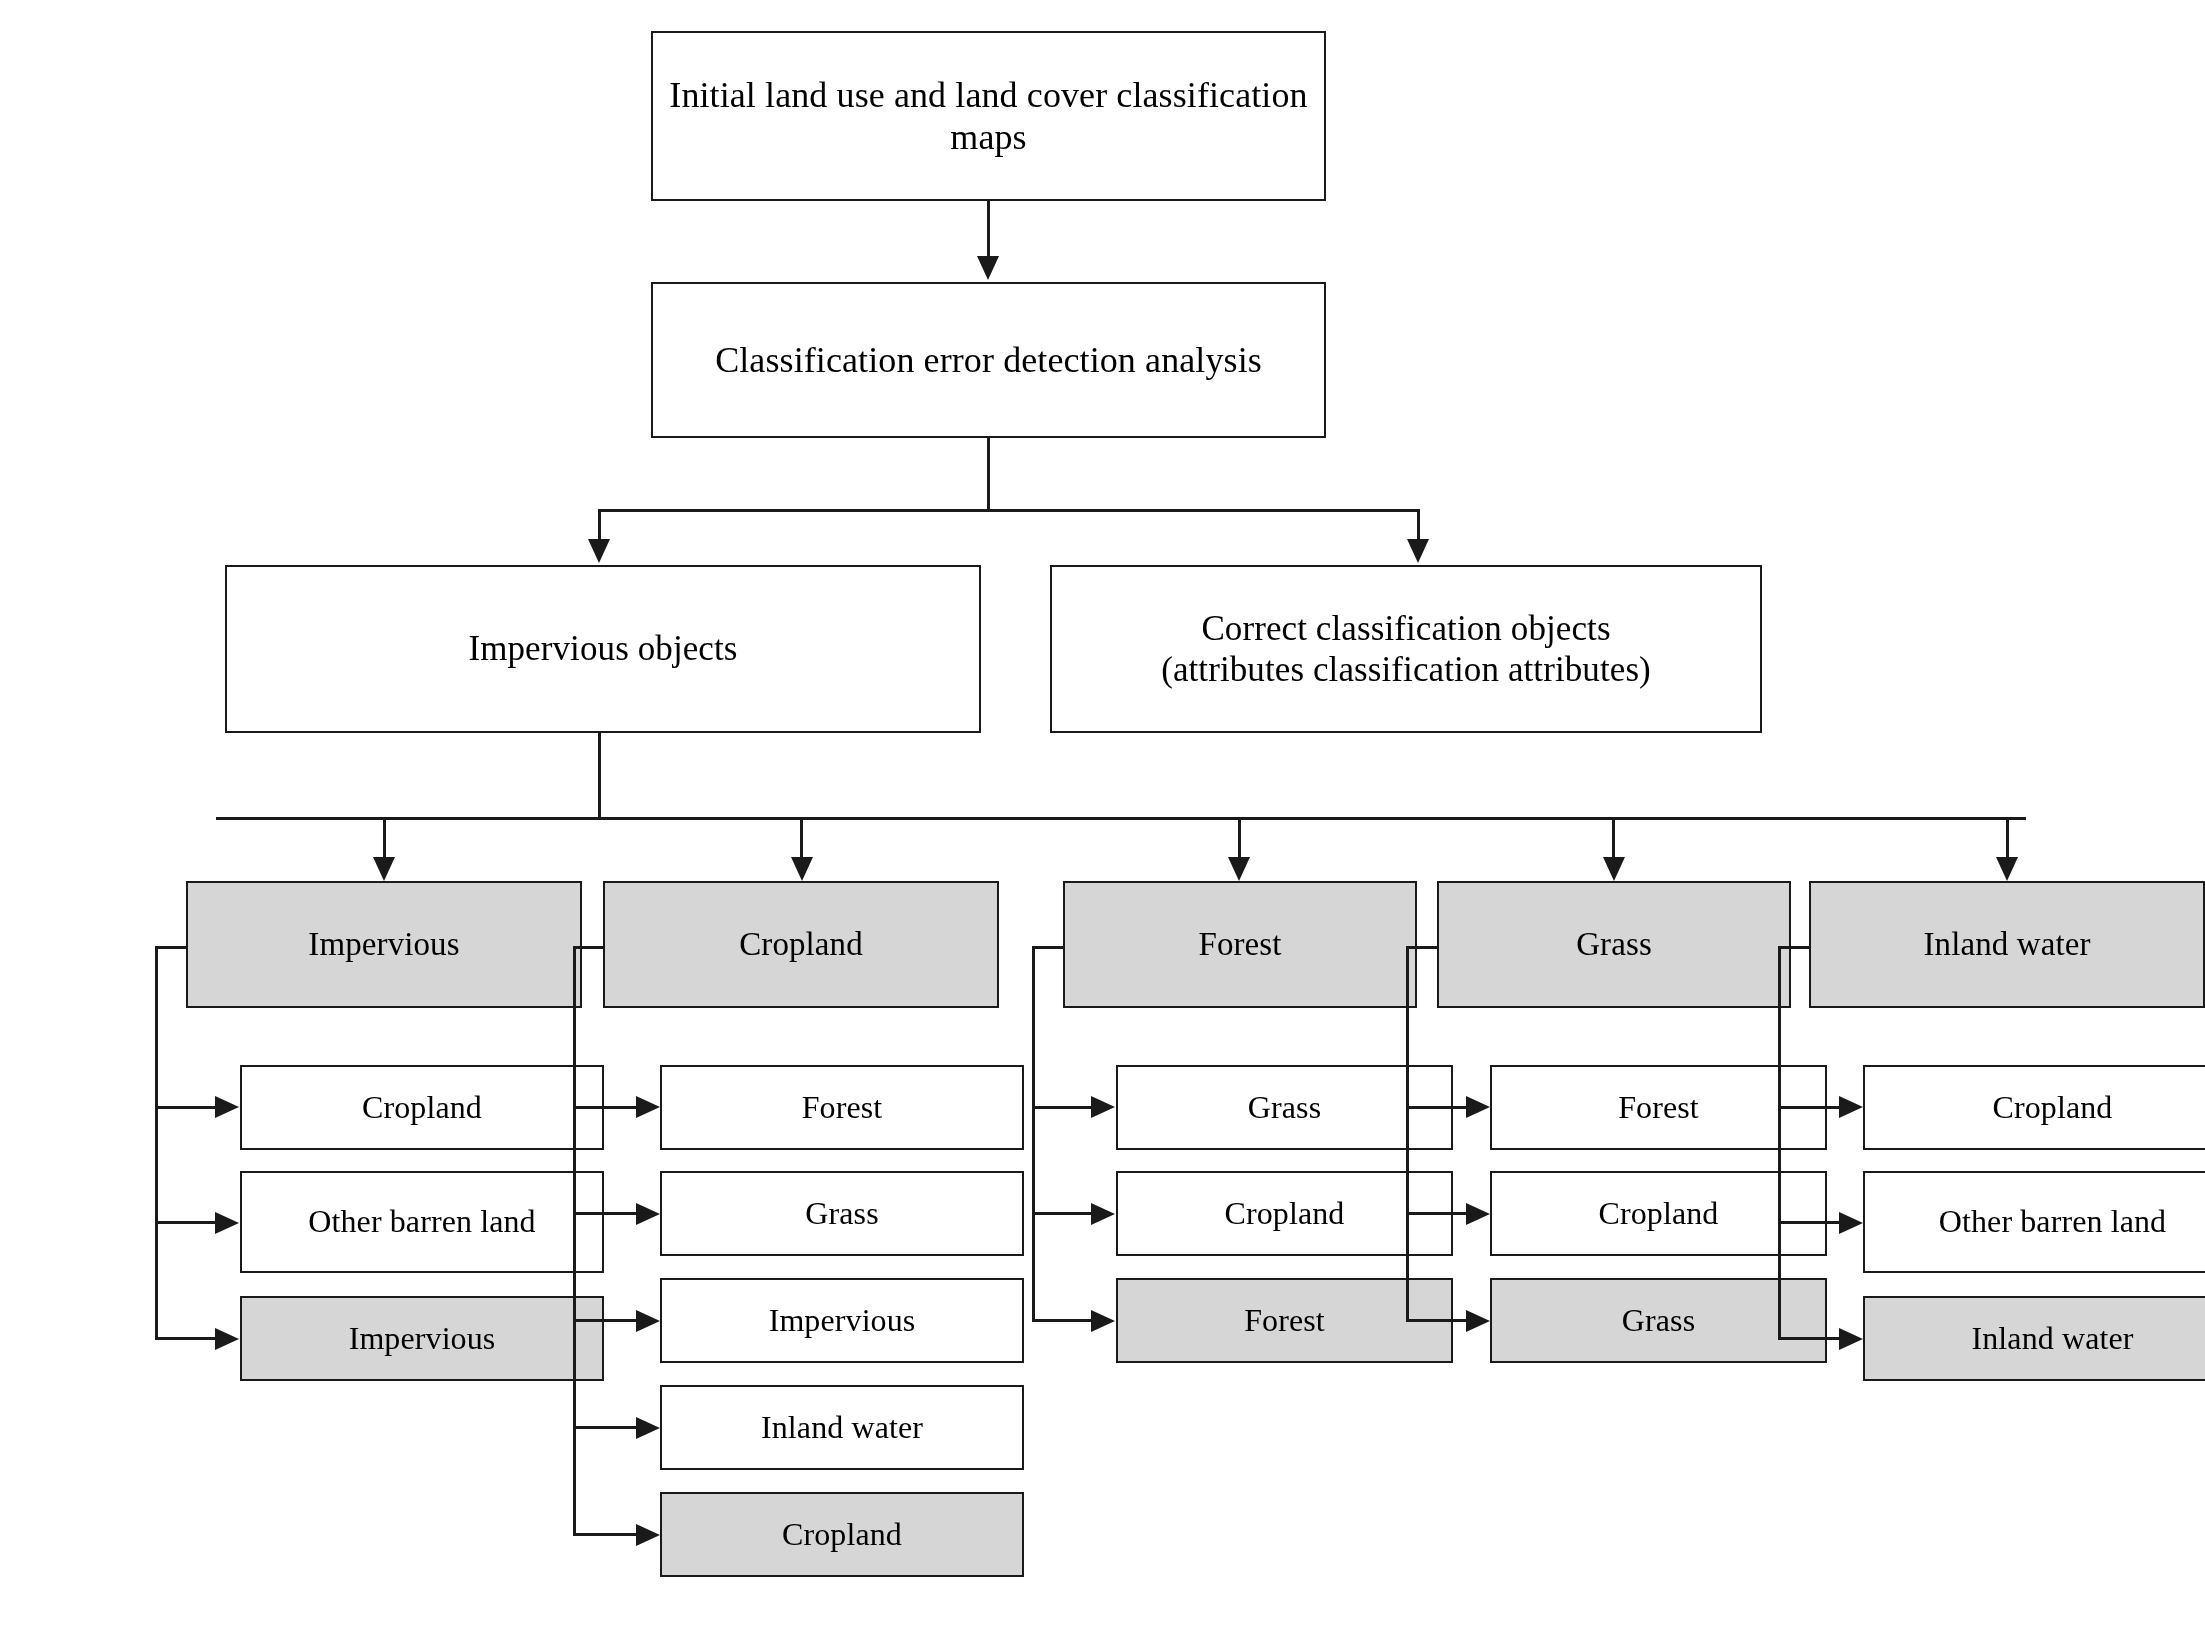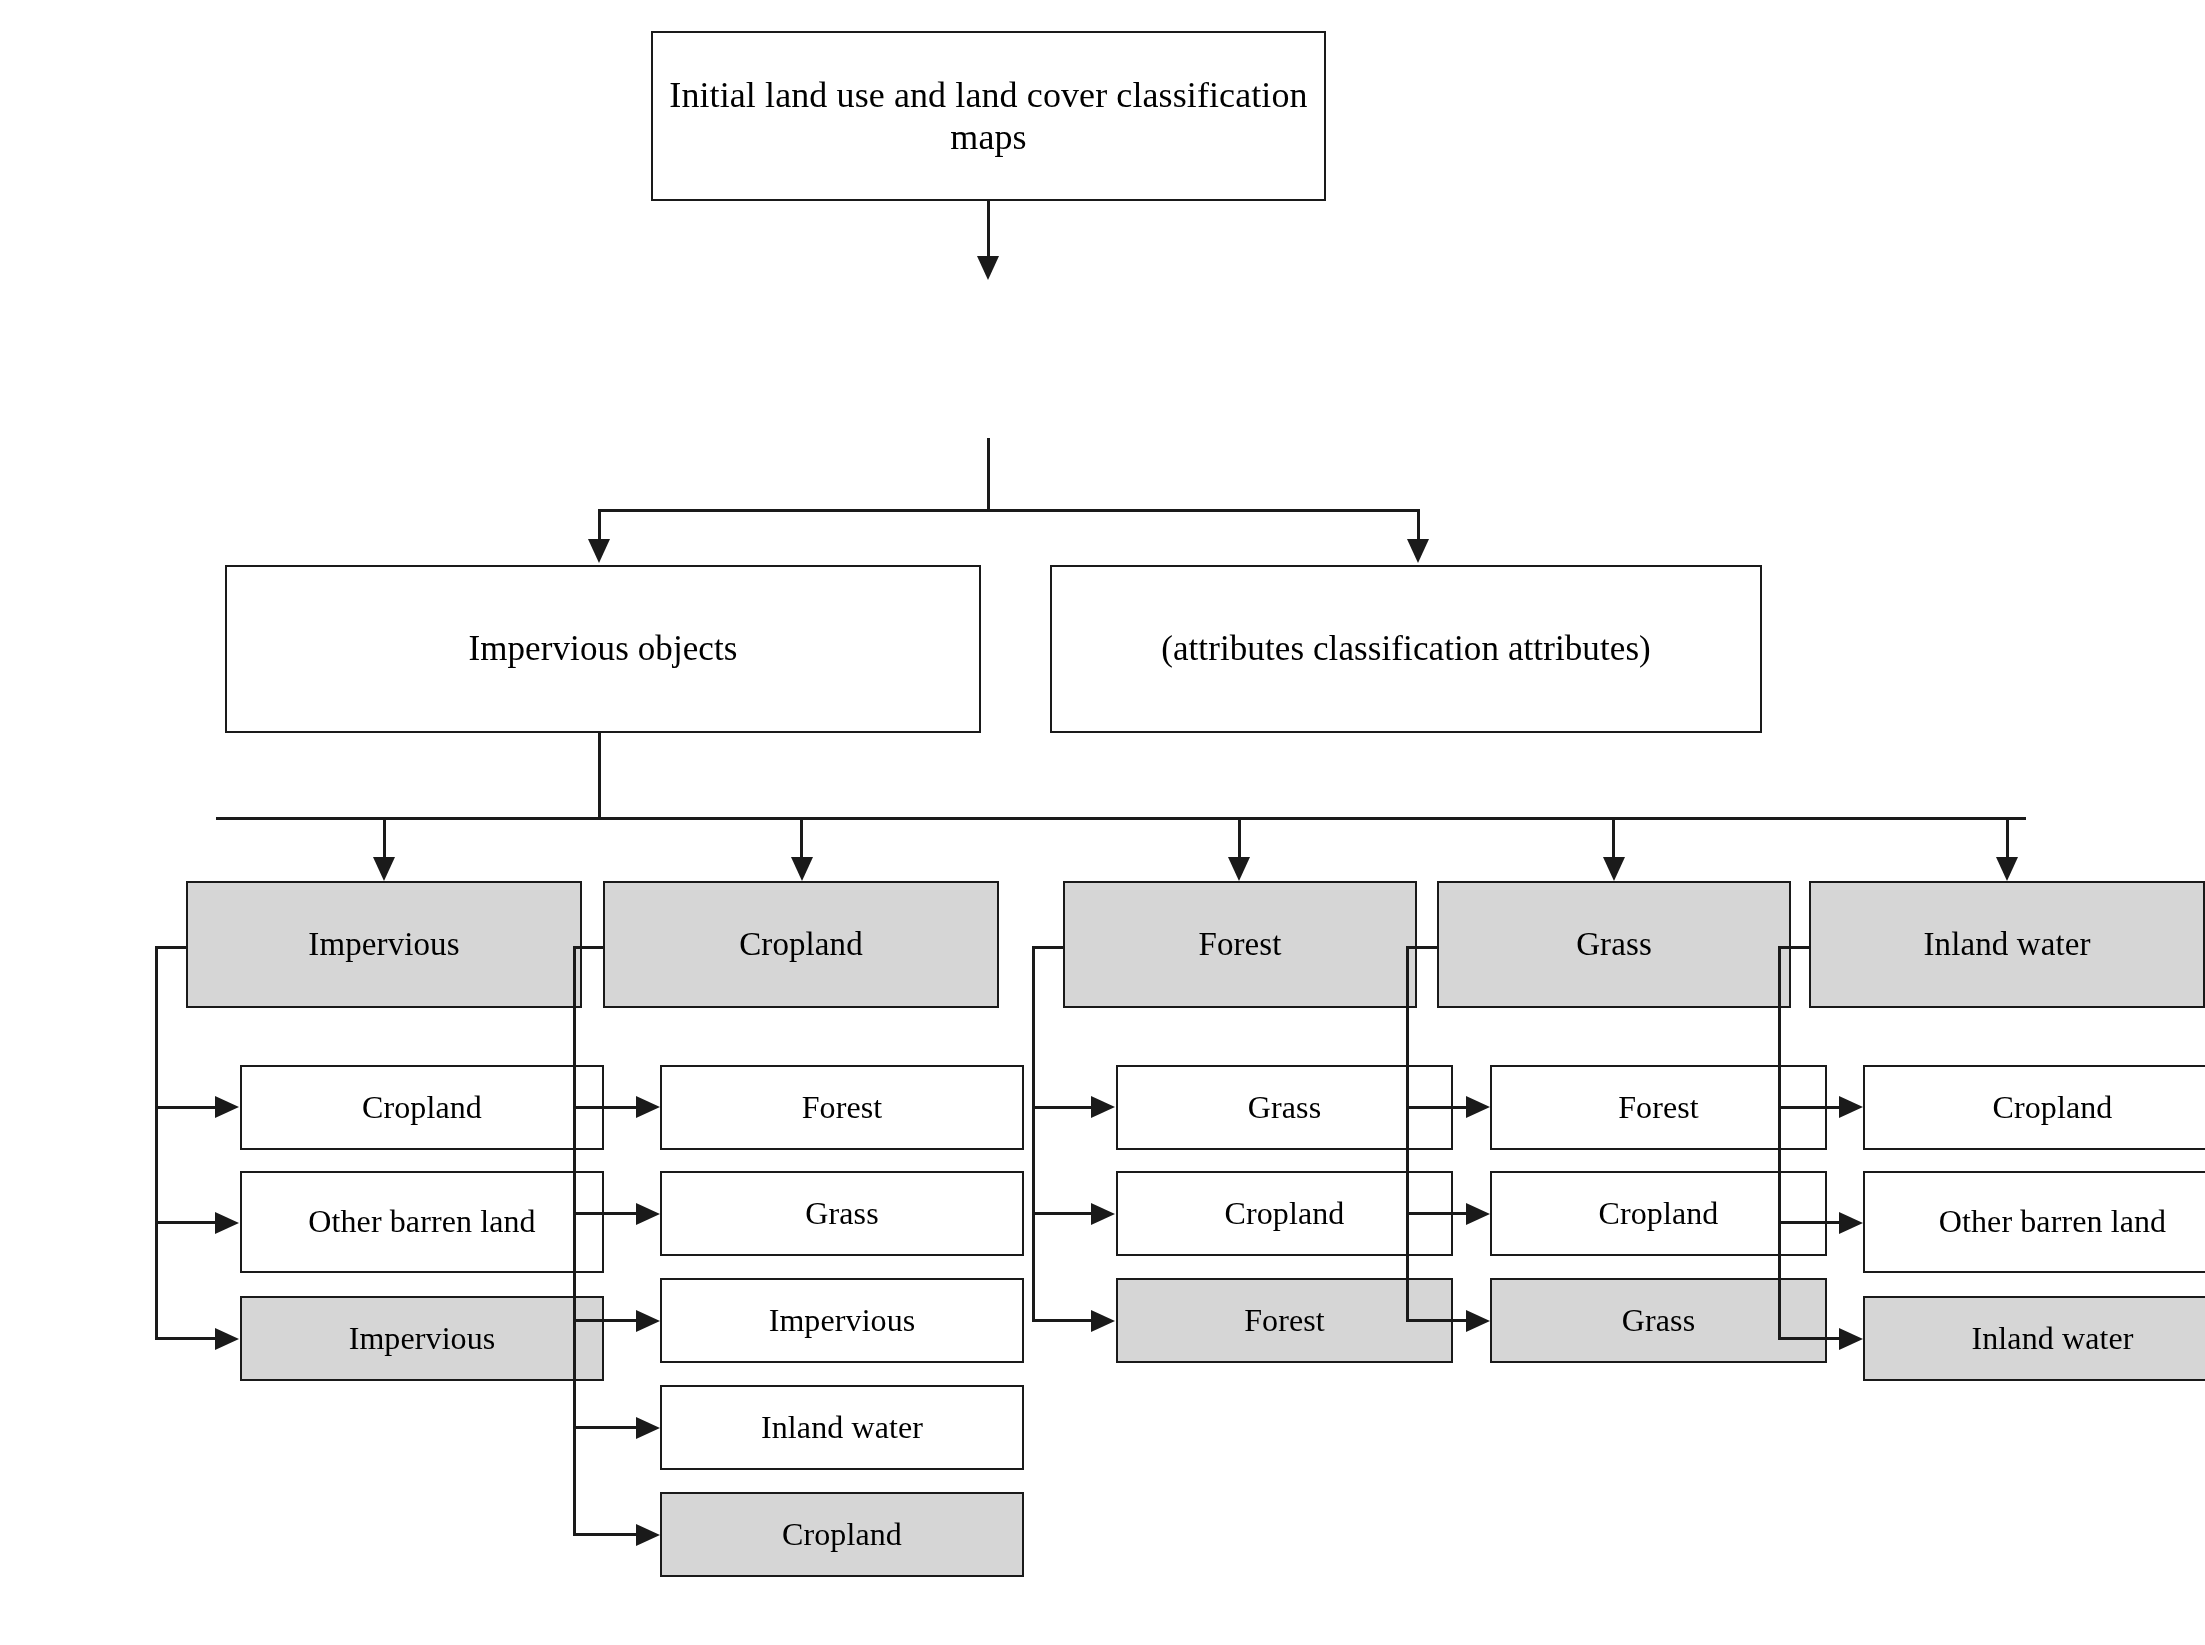--- a/index.html
+++ b/index.html
@@ -32,33 +32,37 @@
 
 <div id="stage">
 
   <div class="box t-top" style="left:651px;top:31px;width:675px;height:170px;">
     <span>Initial land use and land cover classification maps</span>
   </div>
 
   <div class="vline" style="left:987px;top:201px;width:3.2px;height:56px;"></div>
   <div class="arrow-down" style="left:977px;top:256px;"></div>
 
+  <div class="box t-top" style="left:651px;top:282px;width:675px;height:156px;">
+    <span>Classification error detection analysis</span>
+  </div>
 
   <div class="vline" style="left:987px;top:438px;width:3.2px;height:73px;"></div>
   <div class="hline" style="left:598px;top:509px;width:822px;height:3.2px;"></div>
   <div class="vline" style="left:598px;top:509px;width:3.2px;height:32px;"></div>
   <div class="arrow-down" style="left:588px;top:539px;"></div>
   <div class="vline" style="left:1417px;top:509px;width:3.2px;height:32px;"></div>
   <div class="arrow-down" style="left:1407px;top:539px;"></div>
 
   <div class="box t-mid" style="left:225px;top:565px;width:756px;height:168px;flex-direction:column;">
     <span>Impervious objects</span>
   </div>
 
   <div class="box t-mid" style="left:1050px;top:565px;width:712px;height:168px;flex-direction:column;">
+    <span>Correct classification objects</span>
     <span>(attributes classification attributes)</span>
   </div>
 
   <div class="vline" style="left:598px;top:733px;width:3.2px;height:87px;"></div>
   <div class="hline" style="left:216px;top:817px;width:1810px;height:3.2px;"></div>
 
   <div id="columns-layer">
       <div class="vline" style="left: 383px; top: 817px; height: 40px;"></div>
       <div class="arrow-down" style="left: 373px; top: 857px;"></div>
       <div class="box t-head gray" style="left: 186px; top: 881px; width: 396px; height: 127px;">

